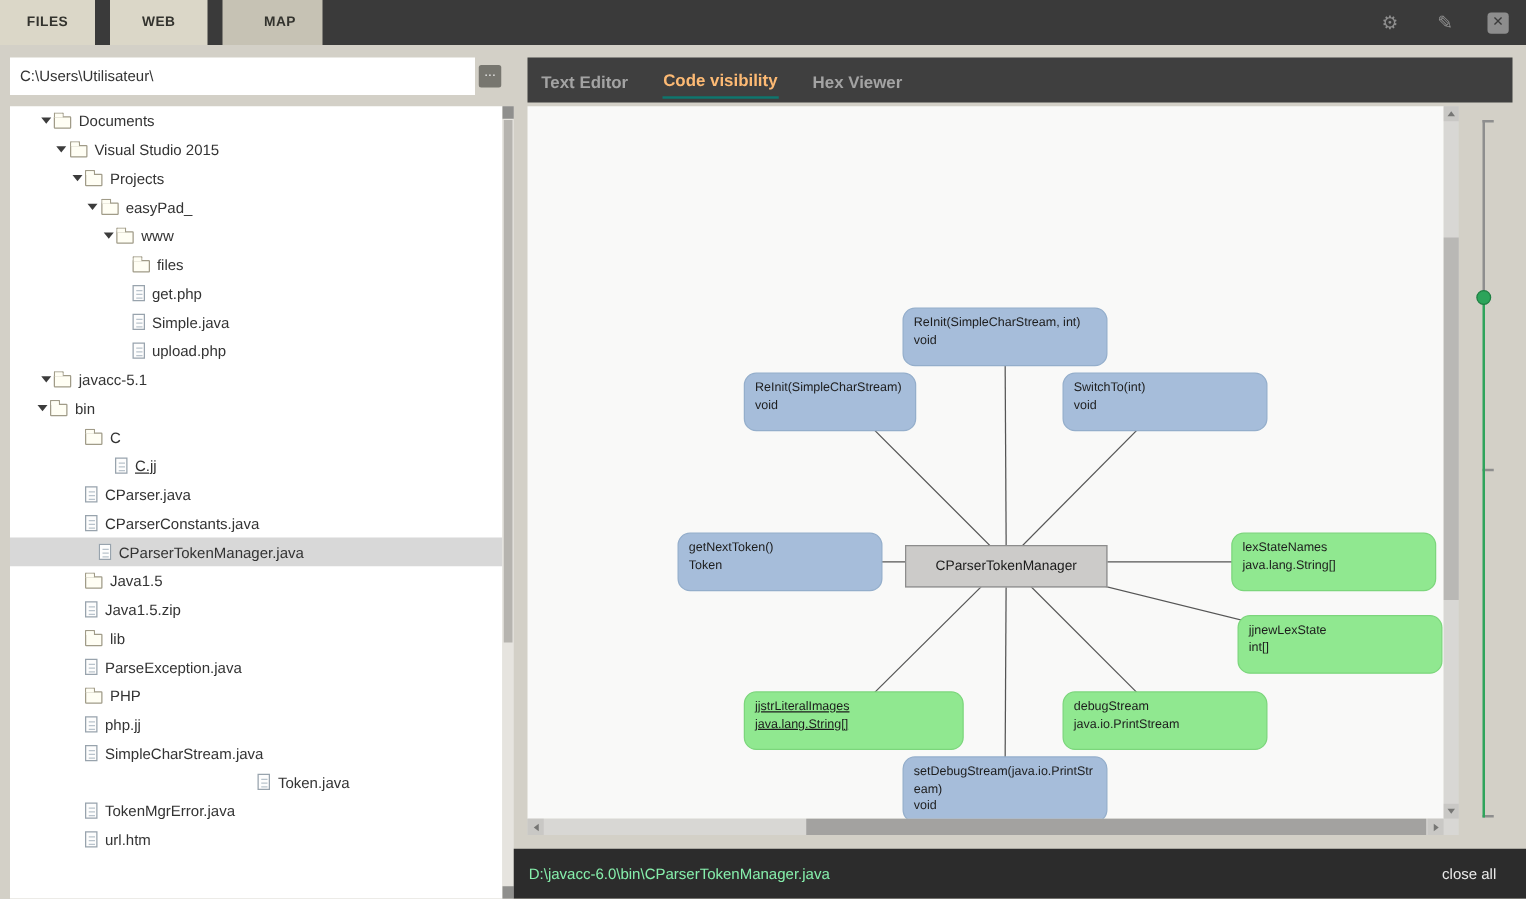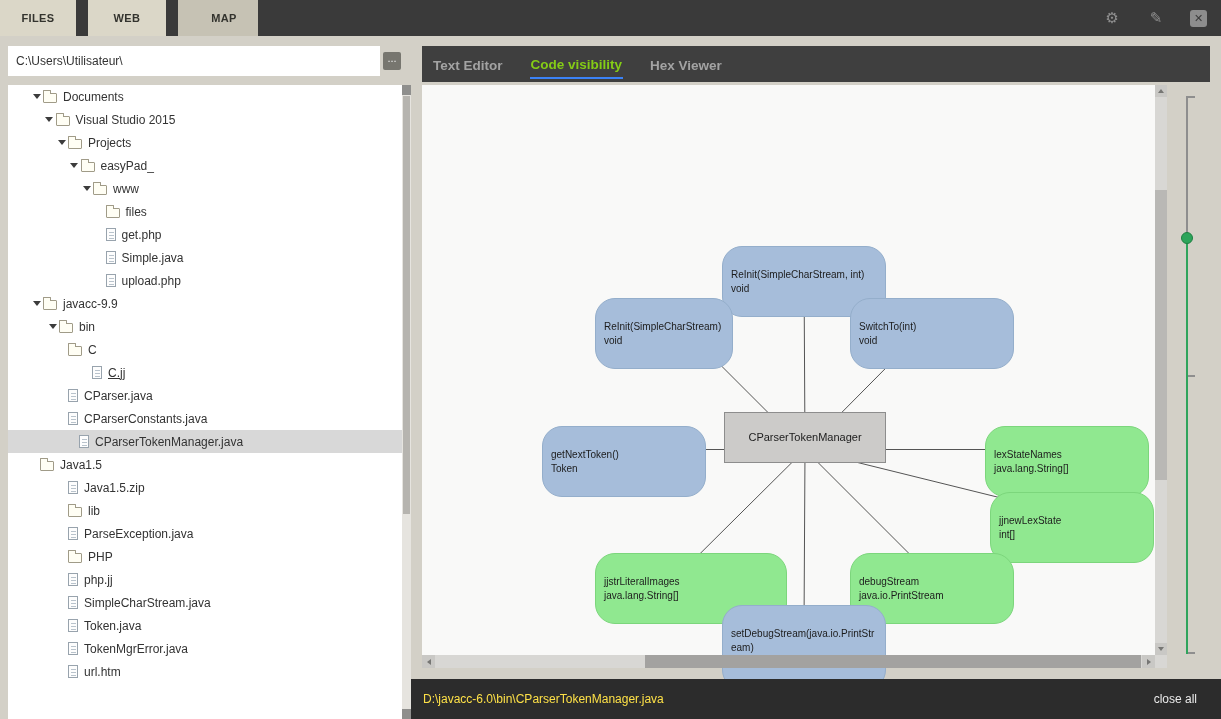--- a/index.html
+++ b/index.html
@@ -42,26 +42,26 @@
   .tree-scrollbar { position:absolute; left:402px; top:85px; width:9px; height:634px; background:#e6e4df; }
   .tree-scrollbar .sb-btn { position:absolute; left:0; width:9px; height:10px; background:#8f8f8d; }
   .tree-scrollbar .sb-btn.up { top:0; }
   .tree-scrollbar .sb-btn.down { bottom:0; }
   .tree-scrollbar .thumb { position:absolute; left:1px; width:7px; top:11px; height:418px; background:#b6b4af; }
 
   
   .editor-tabs { position:absolute; left:422px; top:46px; width:788px; height:36px; background:#3f3f3f;
                  display:flex; align-items:center; padding-left:10px; }
   .etab { font-size:13.5px; font-weight:bold; color:#a3a3a3; margin-right:26px; padding:8px 1px 5px; cursor:default; }
-  .etab.active { color:#84cc16; border-bottom:2px solid #3b82f6; }
+  .etab.active { color:#fdba74; border-bottom:2px solid #0f766e; }
 
   
   .diagram { position:absolute; left:422px; top:85px; width:733px; height:570px; background:#f9f9f8; }
   #edges { position:absolute; left:0; top:0; }
-  .dnode { position:absolute; border-radius:20px; font-size:10px; color:#1c1c1c; padding:21px 8px; line-height:1.35; }
+  .dnode { position:absolute; border-radius:10px; font-size:10px; color:#1c1c1c; padding:5px 8px; line-height:1.35; }
   .dnode.method { background:#a6bdda; border:1px solid #94aecb; }
   .dnode.field  { background:#90e890; border:1px solid #7cd67c; }
   .dnode .dnode-label { word-break:break-all; }
   .dnode.center { background:#cccbc9; border:1px solid #8d8d8d; border-radius:0; display:flex;
                   align-items:center; justify-content:center; font-size:11px; padding:0 8px; }
 
   
   .h-scroll { position:absolute; left:422px; top:655px; width:733px; height:13px; background:#d8d7d4;
               display:flex; justify-content:space-between; align-items:center; }
   .h-scroll .btn { width:13px; height:13px; background:#c9c8c5; display:flex; align-items:center; justify-content:center; }
@@ -83,21 +83,21 @@
   .zs-line-top    { position:absolute; left:9px; top:4px; width:2px; height:142px; background:#8e8e8e; }
   .zs-line-bottom { position:absolute; left:9px; top:146px; width:2px; height:416px; background:#2fa45c; }
   .zs-tick { position:absolute; left:9px; width:9px; height:2px; background:#8e8e8e; }
   .zs-tick.t0 { top:4px; } .zs-tick.t1 { top:283px; } .zs-tick.t2 { top:560px; }
   .zs-thumb { position:absolute; left:4px; top:140px; width:12px; height:12px; border-radius:50%;
               background:#2ca45a; border:1px solid #1e7f42; }
 
   
   .status-bar { position:absolute; left:411px; top:679px; width:810px; height:40px; background:#2c2c2c;
                 display:flex; align-items:center; }
-  .status-path { color:#fde047; font-size:12px; margin-left:12px; }
+  .status-path { color:#86efac; font-size:12px; margin-left:12px; }
   .close-all { color:#eaeaea; font-size:12px; margin-left:auto; margin-right:24px; cursor:default; }
 </style>
 </head>
 <body>
 
 <div class="top-bar">
   <div class="main-tabs">
     <div class="main-tab files">FILES</div>
     <div class="main-tab web">WEB</div>
     <div class="main-tab map">MAP</div>
@@ -154,23 +154,23 @@
     <span class="tree-label">Simple.java</span>
   </div>
     <div class="tree-row" style="padding-left: 84.5px;">
     <span class="expander"></span>
     <span class="tree-icon file"></span>
     <span class="tree-label">upload.php</span>
   </div>
     <div class="tree-row" style="padding-left: 22px;">
     <span class="expander open"></span>
     <span class="tree-icon folder"></span>
-    <span class="tree-label">javacc-9.9</span>
-  </div>
-    <div class="tree-row" style="padding-left: 38px;">
+    <span class="tree-label">javacc-5.1</span>
+  </div>
+    <div class="tree-row" style="padding-left: 19px;">
     <span class="expander open"></span>
     <span class="tree-icon folder"></span>
     <span class="tree-label">bin</span>
   </div>
     <div class="tree-row" style="padding-left: 47px;">
     <span class="expander"></span>
     <span class="tree-icon folder"></span>
     <span class="tree-label">C</span>
   </div>
     <div class="tree-row" style="padding-left: 71px; text-decoration: underline;">
@@ -186,21 +186,21 @@
     <div class="tree-row" style="padding-left: 47px;">
     <span class="expander"></span>
     <span class="tree-icon file"></span>
     <span class="tree-label">CParserConstants.java</span>
   </div>
     <div class="tree-row selected" style="padding-left: 58px;">
     <span class="expander"></span>
     <span class="tree-icon file"></span>
     <span class="tree-label">CParserTokenManager.java</span>
   </div>
-    <div class="tree-row" style="padding-left: 19px;">
+    <div class="tree-row" style="padding-left: 47px;">
     <span class="expander"></span>
     <span class="tree-icon folder"></span>
     <span class="tree-label">Java1.5</span>
   </div>
     <div class="tree-row" style="padding-left: 47px;">
     <span class="expander"></span>
     <span class="tree-icon file"></span>
     <span class="tree-label">Java1.5.zip</span>
   </div>
     <div class="tree-row" style="padding-left: 47px;">
@@ -221,21 +221,21 @@
     <div class="tree-row" style="padding-left: 47px;">
     <span class="expander"></span>
     <span class="tree-icon file"></span>
     <span class="tree-label">php.jj</span>
   </div>
     <div class="tree-row" style="padding-left: 47px;">
     <span class="expander"></span>
     <span class="tree-icon file"></span>
     <span class="tree-label">SimpleCharStream.java</span>
   </div>
-    <div class="tree-row" style="padding-left: 47px;">
+    <div class="tree-row" style="padding-left: 63px; justify-content: center;">
     <span class="expander"></span>
     <span class="tree-icon file"></span>
     <span class="tree-label">Token.java</span>
   </div>
     <div class="tree-row" style="padding-left: 47px;">
     <span class="expander"></span>
     <span class="tree-icon file"></span>
     <span class="tree-label">TokenMgrError.java</span>
   </div>
     <div class="tree-row" style="padding-left: 47px;">
@@ -262,21 +262,21 @@
       <line x1="383" y1="364.5" x2="382" y2="184.5" stroke="#555555" stroke-width="1"></line>
       <line x1="383" y1="364.5" x2="255" y2="236.5" stroke="#555555" stroke-width="1"></line>
       <line x1="383" y1="364.5" x2="510" y2="236.5" stroke="#555555" stroke-width="1"></line>
       <line x1="383" y1="364.5" x2="202" y2="364.5" stroke="#555555" stroke-width="1"></line>
       <line x1="383" y1="364.5" x2="645" y2="364.5" stroke="#555555" stroke-width="1"></line>
       <line x1="383" y1="364.5" x2="650" y2="430.5" stroke="#555555" stroke-width="1"></line>
       <line x1="383" y1="364.5" x2="255" y2="491.5" stroke="#555555" stroke-width="1"></line>
       <line x1="383" y1="364.5" x2="510" y2="491.5" stroke="#555555" stroke-width="1"></line>
       <line x1="383" y1="364.5" x2="382" y2="543.5" stroke="#555555" stroke-width="1"></line>
     </svg>
-  <div class="dnode center" style="left: 302px; top: 327px; width: 162px; height: 51px;">CParserTokenManager</div>
+  <div class="dnode center" style="left: 302px; top: 351px; width: 162px; height: 34px;">CParserTokenManager</div>
 <div class="dnode method" style="left: 300px; top: 161px; width: 164px; min-height: 47px;">
     <div class="dnode-label">ReInit(SimpleCharStream, int)</div>
     <div class="dnode-type">void</div>
   </div>
     <div class="dnode method" style="left: 173px; top: 213px; width: 138px; min-height: 47px;">
     <div class="dnode-label">ReInit(SimpleCharStream)</div>
     <div class="dnode-type">void</div>
   </div>
     <div class="dnode method" style="left: 428px; top: 213px; width: 164px; min-height: 47px;">
     <div class="dnode-label">SwitchTo(int)</div>
@@ -287,21 +287,21 @@
     <div class="dnode-type">Token</div>
   </div>
     <div class="dnode field" style="left: 563px; top: 341px; width: 164px; min-height: 47px;">
     <div class="dnode-label">lexStateNames</div>
     <div class="dnode-type">java.lang.String[]</div>
   </div>
     <div class="dnode field" style="left: 568px; top: 407px; width: 164px; min-height: 47px;">
     <div class="dnode-label">jjnewLexState</div>
     <div class="dnode-type">int[]</div>
   </div>
-    <div class="dnode field" style="left: 173px; top: 468px; width: 192px; min-height: 47px;">
+    <div class="dnode field" style="left: 173px; top: 468px; width: 176px; min-height: 47px; text-decoration: underline;">
     <div class="dnode-label">jjstrLiteralImages</div>
     <div class="dnode-type">java.lang.String[]</div>
   </div>
     <div class="dnode field" style="left: 428px; top: 468px; width: 164px; min-height: 47px;">
     <div class="dnode-label">debugStream</div>
     <div class="dnode-type">java.io.PrintStream</div>
   </div>
     <div class="dnode method" style="left: 300px; top: 520px; width: 164px; min-height: 47px;">
     <div class="dnode-label">setDebugStream(java.io.PrintStream)</div>
     <div class="dnode-type">void</div>

